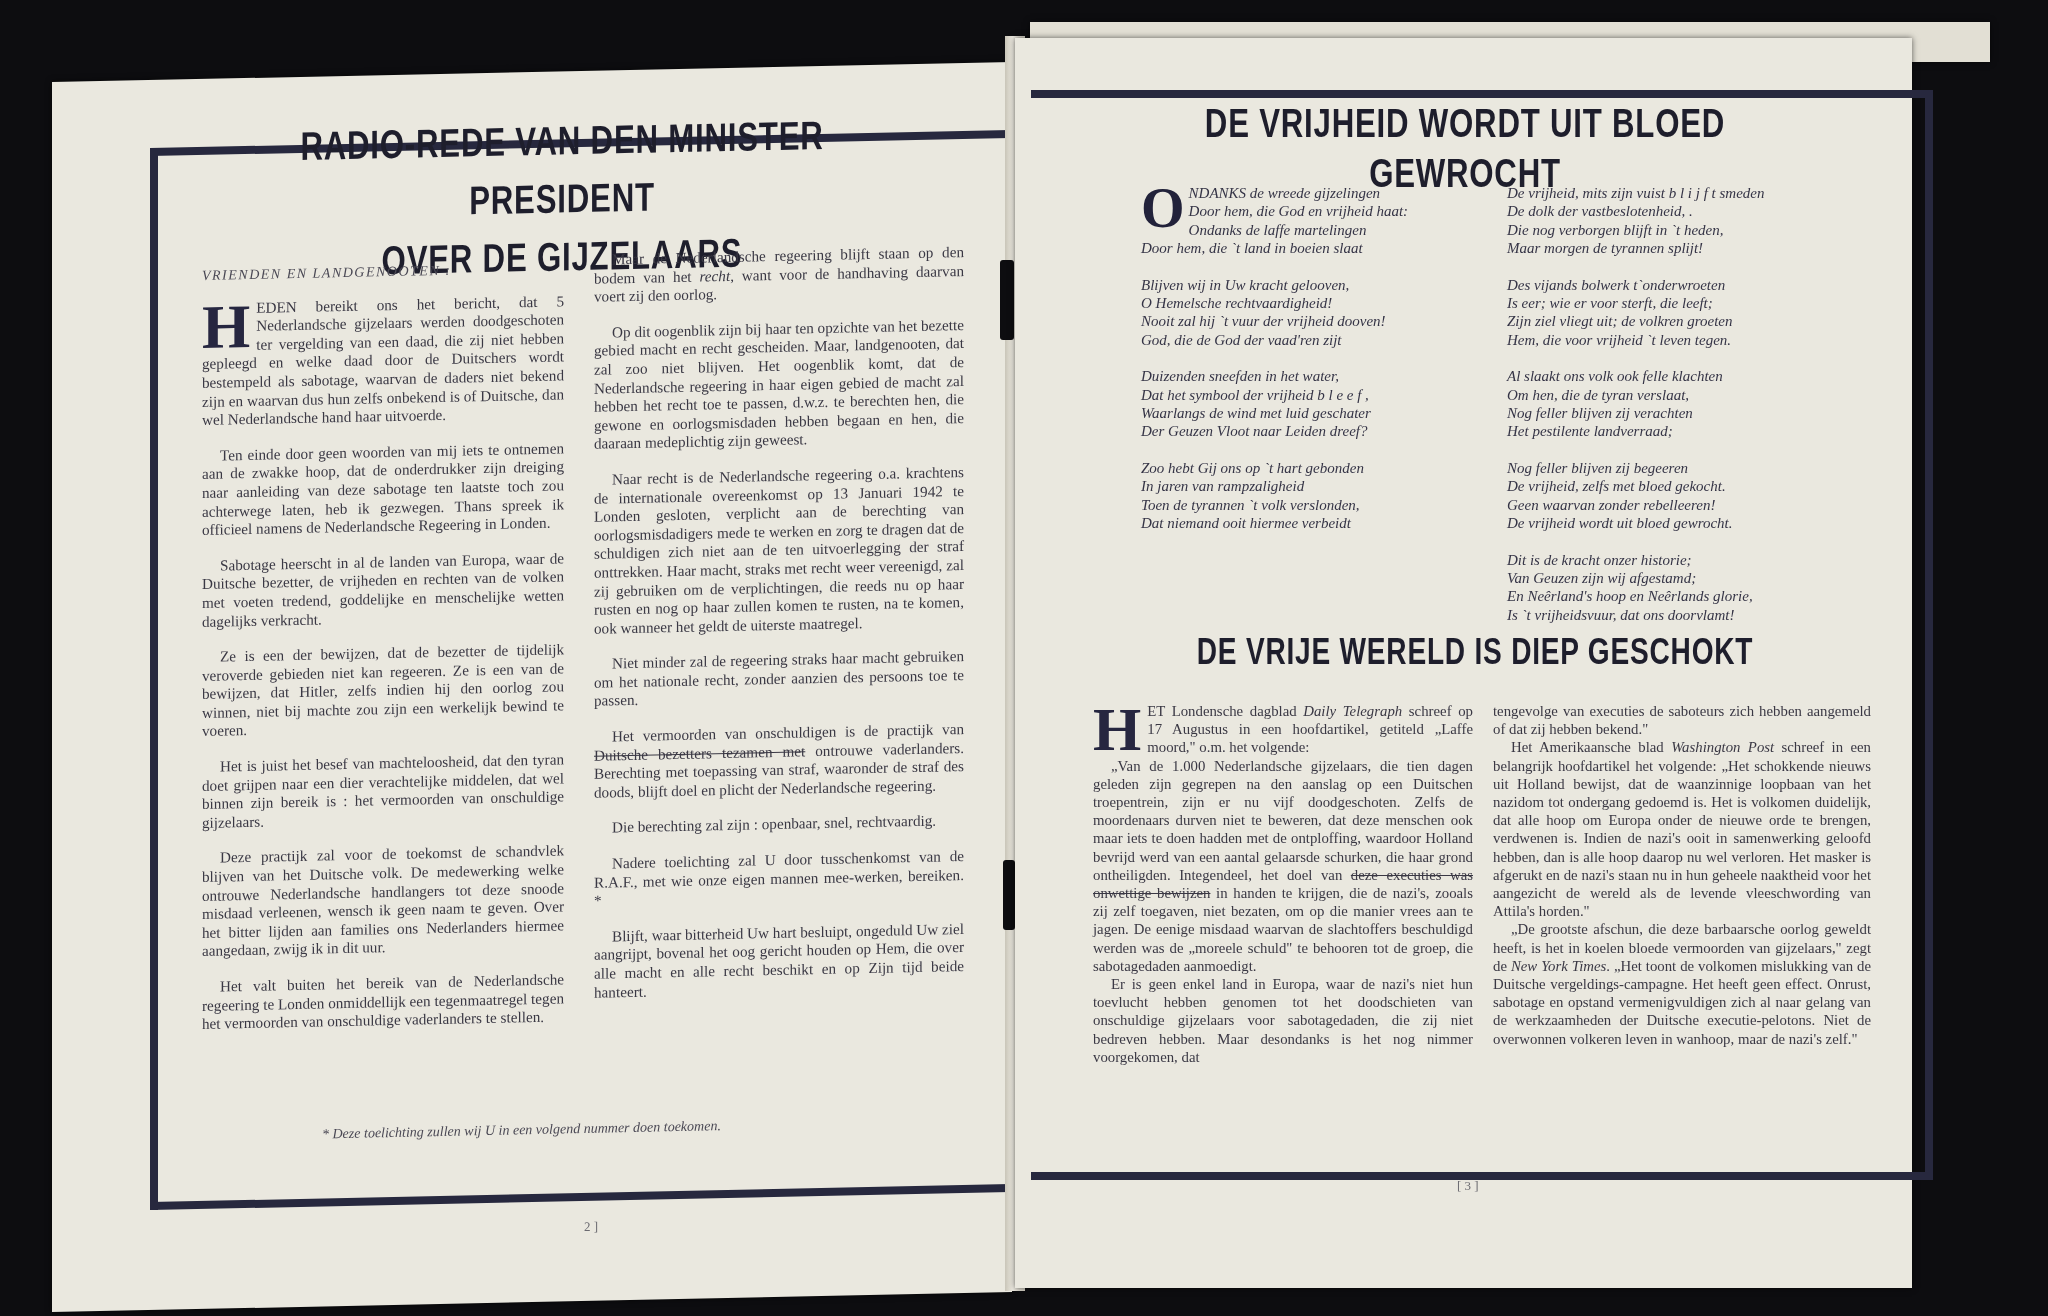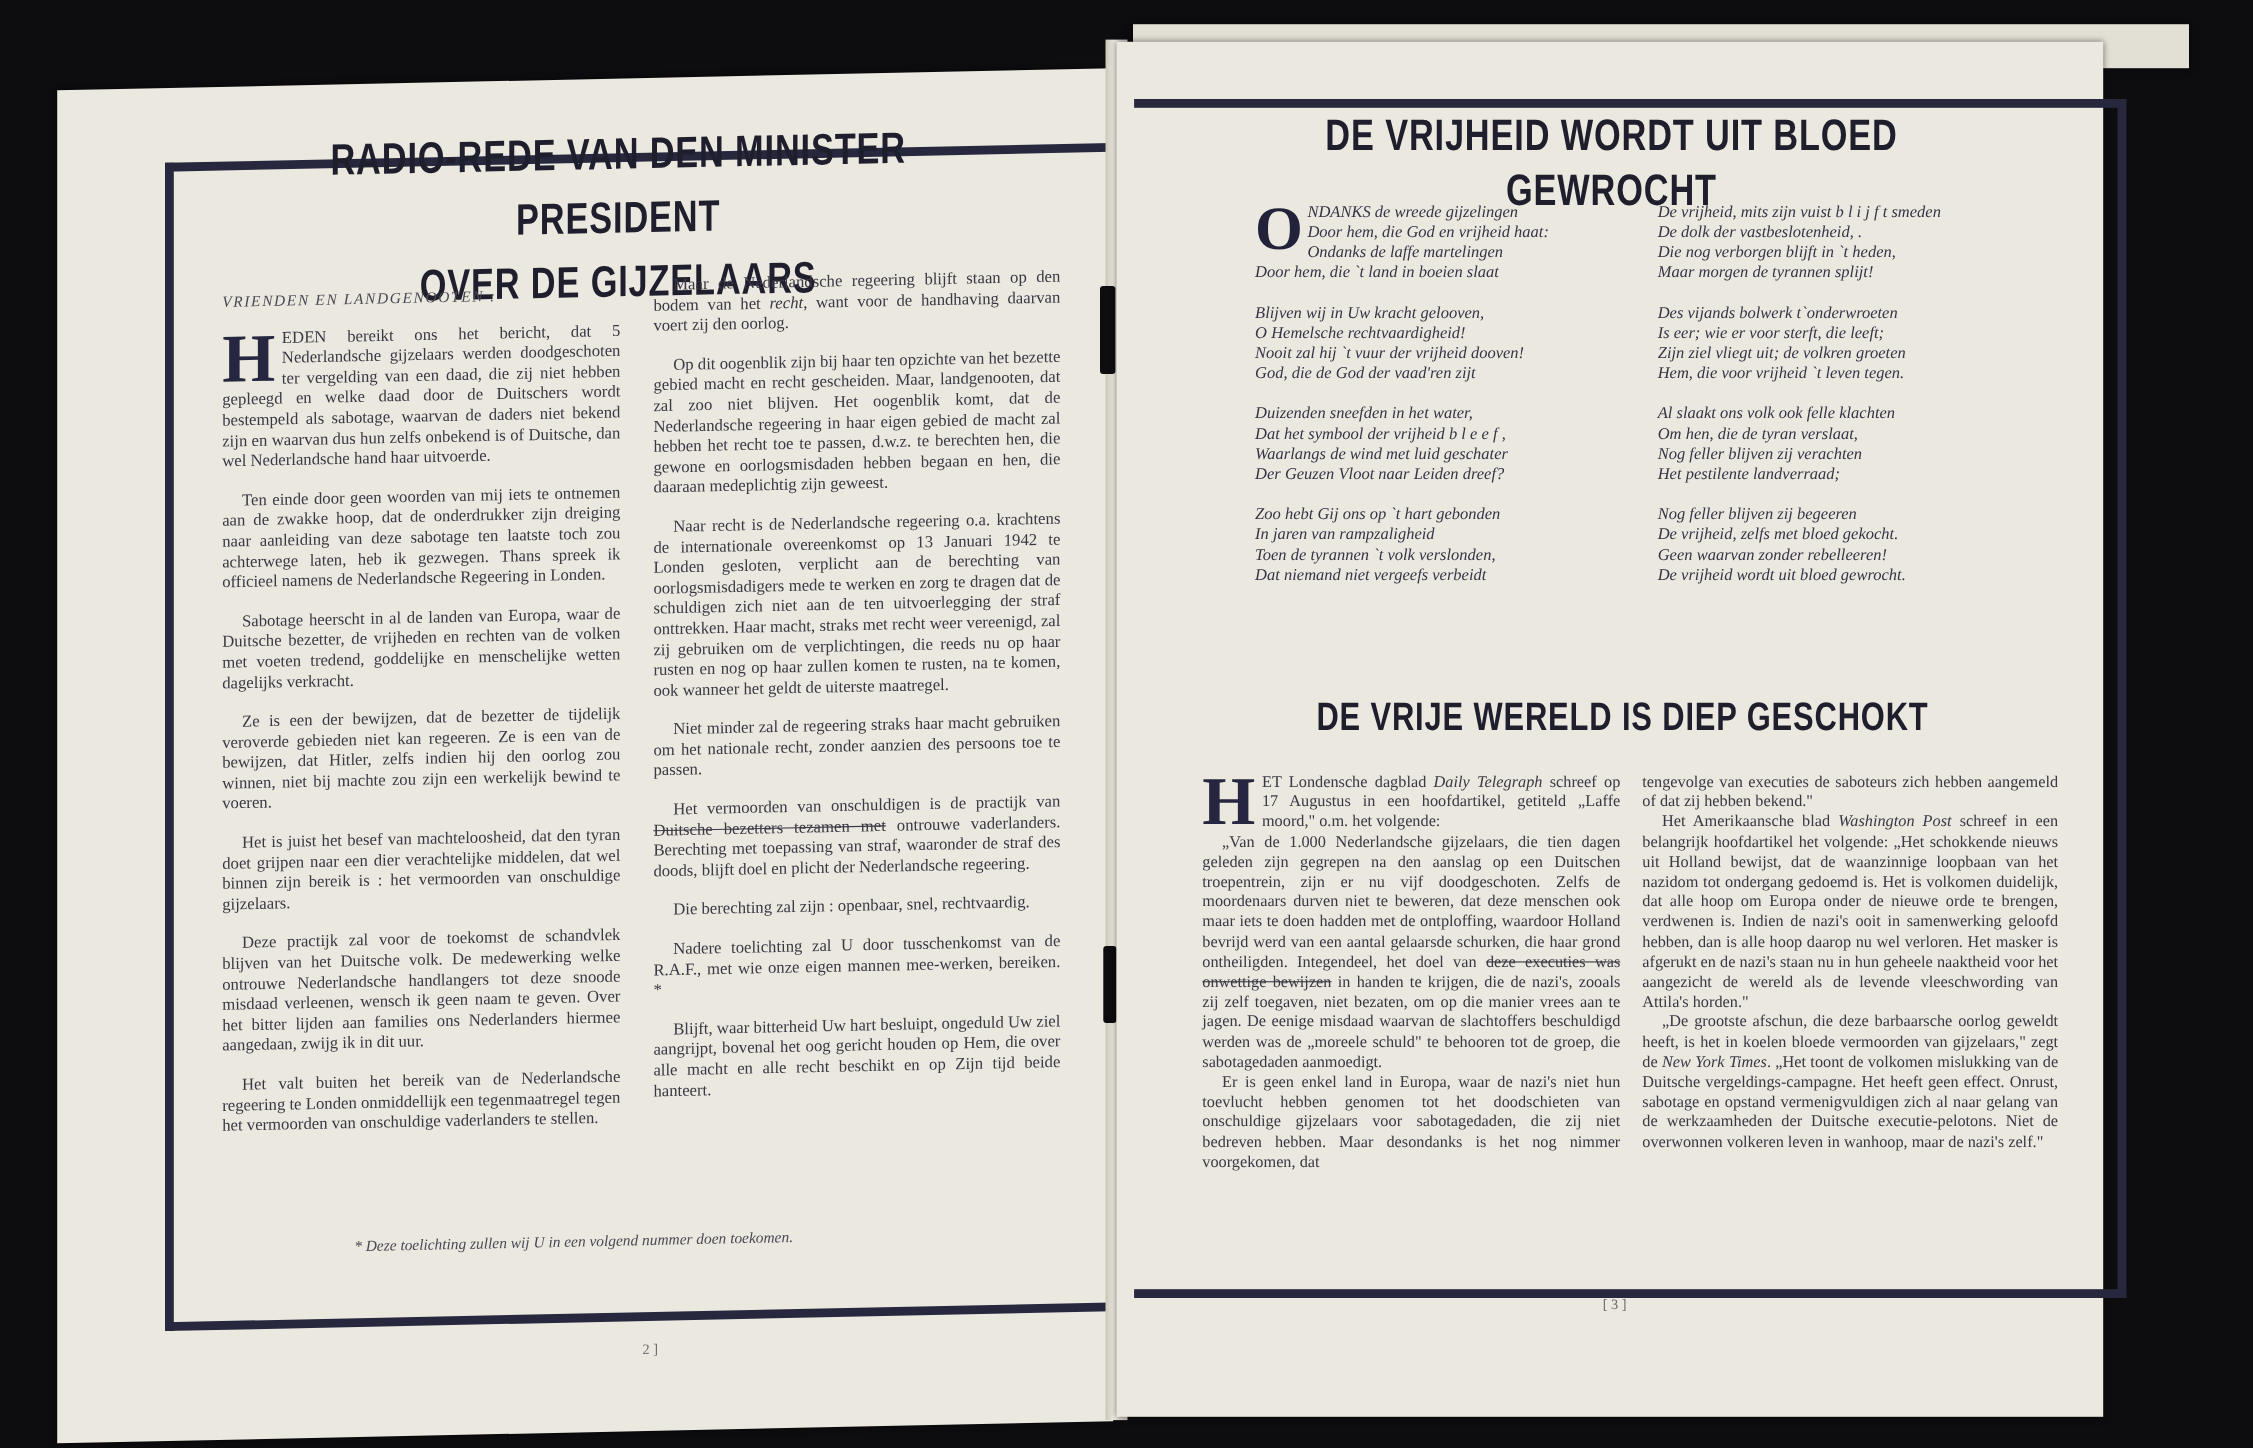--- a/index.html
+++ b/index.html
@@ -112,21 +112,21 @@
     <div class="stanza">
       <div>Duizenden sneefden in het water,</div>
         <div>Dat het symbool der vrijheid b l e e f ,</div>
         <div>Waarlangs de wind met luid geschater</div>
         <div>Der Geuzen Vloot naar Leiden dreef?</div>
     </div>
     <div class="stanza">
       <div>Zoo hebt Gij ons op `t hart gebonden</div>
         <div>In jaren van rampzaligheid</div>
         <div>Toen de tyrannen `t volk verslonden,</div>
-        <div>Dat niemand niet vergeefs verbeidt</div>
+        <div>Dat niemand ooit hiermee verbeidt</div>
     </div>
   </div>
 
   <div class="poem" style="left:480px; top:146px; width:340px;margin-left:12px;">
     <div class="stanza">
       <div>De vrijheid, mits zijn vuist b l i j f t smeden</div>
         <div>De dolk der vastbeslotenheid, .</div>
         <div>Die nog verborgen blijft in `t heden,</div>
         <div>Maar morgen de tyrannen splijt!</div>
     </div>
@@ -141,20 +141,26 @@
         <div>Om hen, die de tyran verslaat,</div>
         <div>Nog feller blijven zij verachten</div>
         <div>Het pestilente landverraad;</div>
     </div>
     <div class="stanza">
       <div>Nog feller blijven zij begeeren</div>
         <div>De vrijheid, zelfs met bloed gekocht.</div>
         <div>Geen waarvan zonder rebelleeren!</div>
         <div>De vrijheid wordt uit bloed gewrocht.</div>
     </div>
+    <div class="stanza">
+      <div>Dit is de kracht onzer historie;</div>
+        <div>Van Geuzen zijn wij afgestamd;</div>
+        <div>En Neêrland's hoop en Neêrlands glorie,</div>
+        <div>Is `t vrijheidsvuur, dat ons doorvlamt!</div>
+    </div>
   </div>
 
   <div id="right-title2" class="headline">DE VRIJE WERELD IS DIEP GESCHOKT</div>
 
   <div class="col" style="left:78px; top:664px; width:380px; font-size:14.8px; line-height:18.2px;">
     <p class="noindent" style="margin-bottom:0"><span class="dropcap">H</span><span>ET Londensche dagblad </span><span class="it">Daily Telegraph</span><span> schreef op 17 Augustus in een hoofdartikel, getiteld „Laffe moord," o.m. het volgende:</span></p>
     <p style="margin-bottom:0"><span>„Van de 1.000 Nederlandsche gijzelaars, die tien dagen geleden zijn gegrepen na den aanslag op een Duitschen troepentrein, zijn er nu vijf doodgeschoten. Zelfs de moordenaars durven niet te beweren, dat deze menschen ook maar iets te doen hadden met de ontploffing, waardoor Holland bevrijd werd van een aantal gelaarsde schurken, die haar grond ontheiligden. Integendeel, het doel van </span><span class="strike">deze executies was onwettige bewijzen</span><span> in handen te krijgen, die de nazi's, zooals zij zelf toegaven, niet bezaten, om op die manier vrees aan te jagen. De eenige misdaad waarvan de slachtoffers beschuldigd werden was de „moreele schuld" te behooren tot de groep, die sabotagedaden aanmoedigt.</span></p>
     <p>Er is geen enkel land in Europa, waar de nazi's niet hun toevlucht hebben genomen tot het doodschieten van onschuldige gijzelaars voor sabotagedaden, die zij niet bedreven hebben. Maar desondanks is het nog nimmer voorgekomen, dat</p>
   </div>
 

